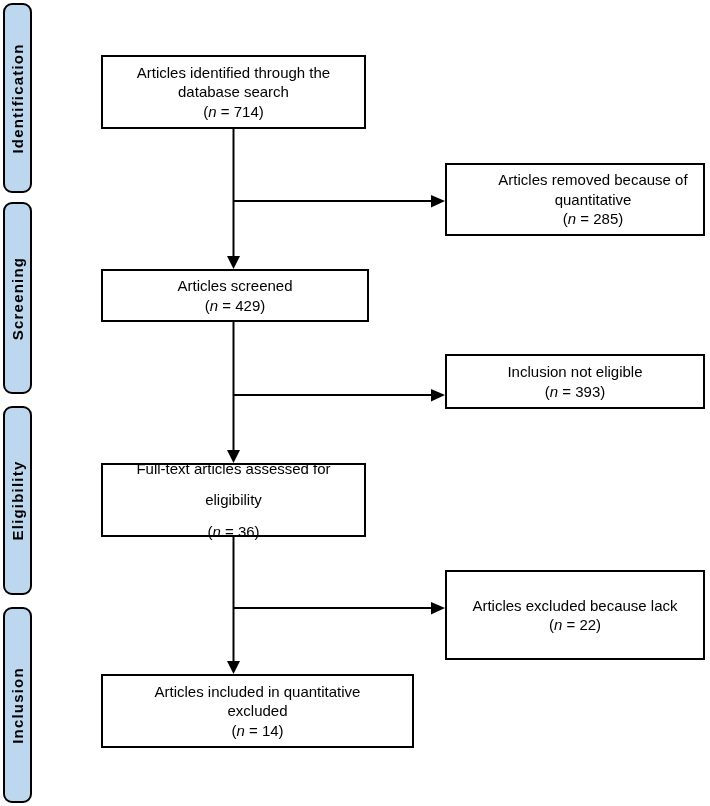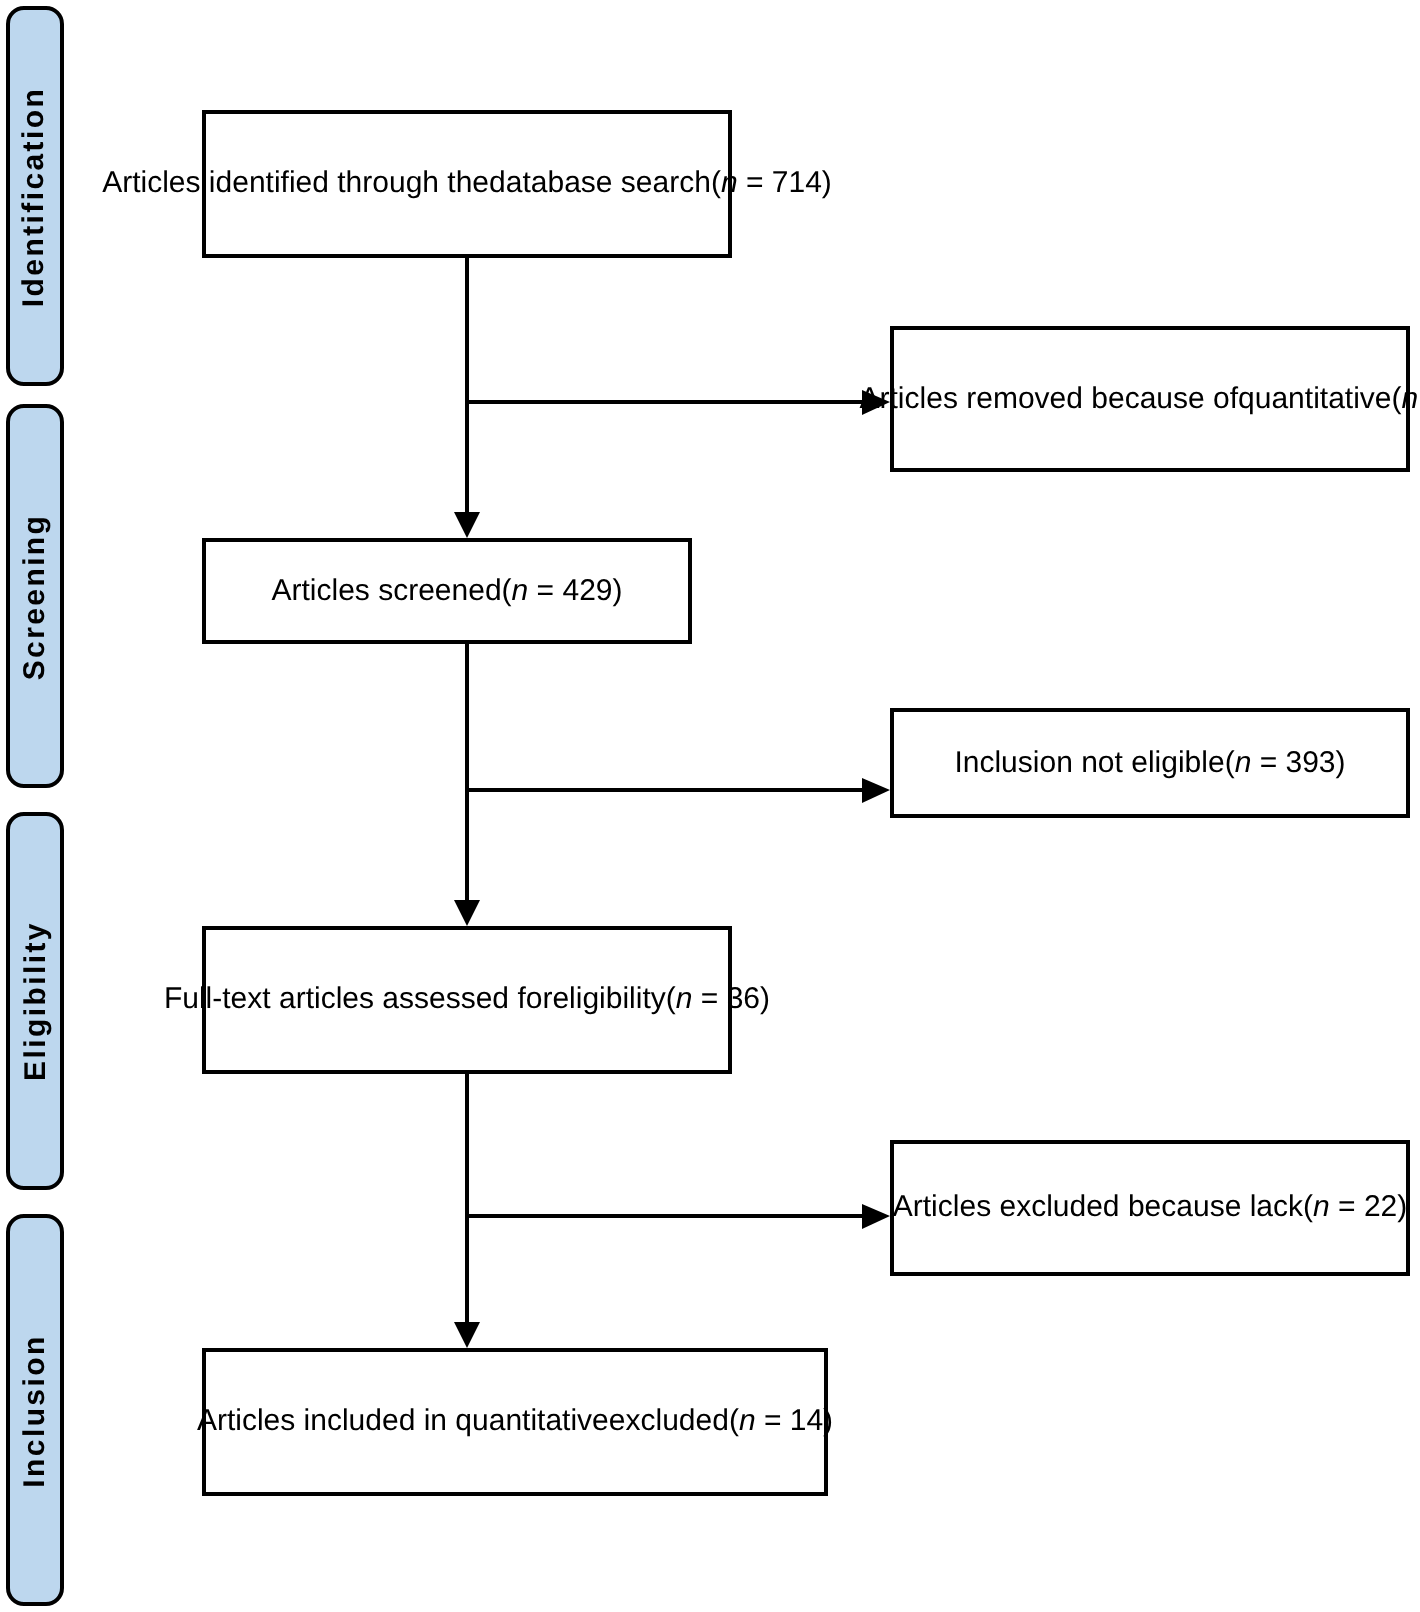--- a/index.html
+++ b/index.html
@@ -40,35 +40,35 @@
     font-size: 15px;
     letter-spacing: 1.2px;
     color: #000000;
   }
   .box {
     position: absolute;
     box-sizing: border-box;
     background: #ffffff;
     border: 2px solid #000000;
     display: flex;
-    flex-direction: row;
+    flex-direction: column;
     align-items: center;
     justify-content: center;
     text-align: center;
     font-size: 15px;
     line-height: 19.5px;
     color: #000000;
   }
   .box .line { white-space: nowrap; }
   .box-identified   { left: 101px; top: 55px;  width: 265px; height: 74px; }
   .box-removed      { left: 445px; top: 163px; width: 260px; height: 73px; padding-left: 36px; }
-  .box-screened     { left: 101px; top: 269px; width: 245px; height: 53px; }
+  .box-screened     { left: 101px; top: 269px; width: 268px; height: 53px; }
   .box-noteligible  { left: 445px; top: 354px; width: 260px; height: 55px; }
-  .box-fulltext     { left: 101px; top: 463px; width: 265px; height: 74px; }
-  .box-excluded     { left: 445px; top: 570px; width: 260px; height: 68px; }
+  .box-fulltext     { left: 101px; top: 463px; width: 265px; height: 74px; gap: 12px; }
+  .box-excluded     { left: 445px; top: 570px; width: 260px; height: 90px; }
   .box-included     { left: 101px; top: 674px; width: 313px; height: 74px; }
   .stage-identification { top: 3px;   height: 190px; }
   .stage-screening      { top: 202px; height: 192px; }
   .stage-eligibility    { top: 406px; height: 189px; }
   .stage-inclusion      { top: 607px; height: 196px; }
 </style>
 </head>
 <body>
 
 <div class="canvas">

